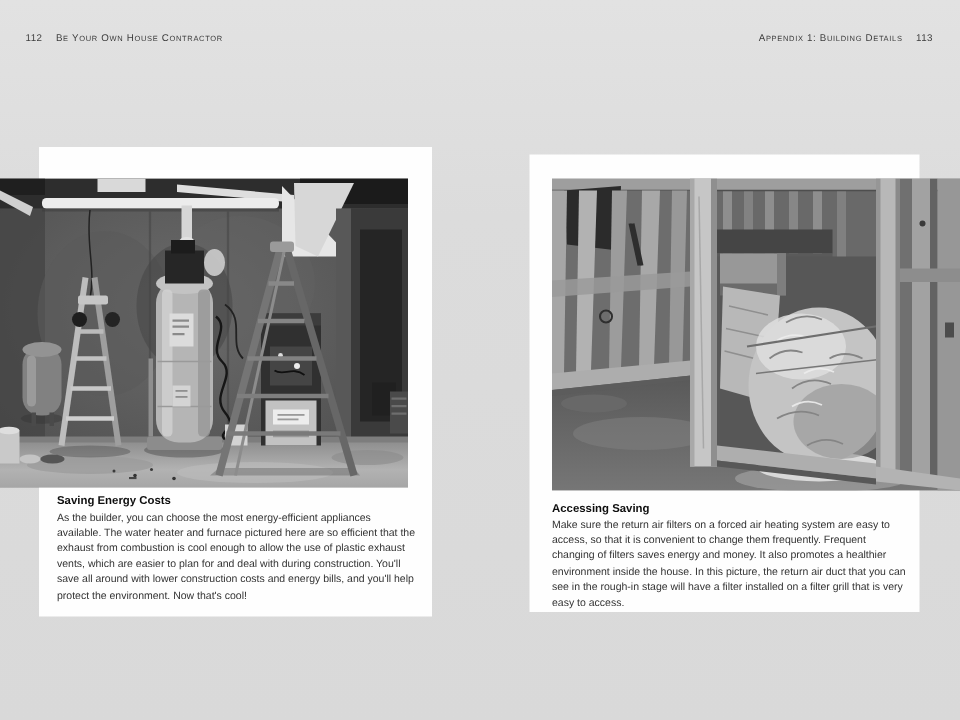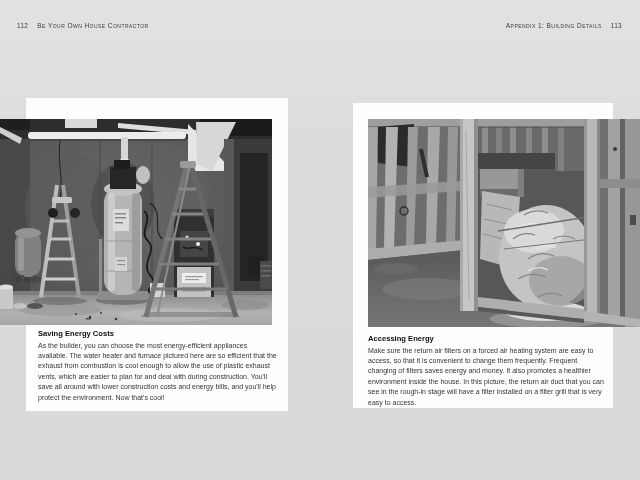--- a/index.html
+++ b/index.html
@@ -276,17 +276,17 @@
     <circle cx="247" cy="30" r="2" fill="#3a3a3a"></circle>
     <rect x="262" y="96" width="6" height="10" fill="#4c4c4c"></rect>
   </svg>
 
   <div class="caption leftcap">
     <h3>Saving Energy Costs</h3>
     <p>As the builder, you can choose the most energy-efficient appliances available. The water heater and furnace pictured here are so efficient that the exhaust from combustion is cool enough to allow the use of plastic exhaust vents, which are easier to plan for and deal with during construction. You'll save all around with lower construction costs and energy bills, and you'll help protect the environment. Now that's cool!</p>
   </div>
 
   <div class="caption rightcap">
-    <h3>Accessing Energy</h3>
+    <h3>Accessing Saving</h3>
     <p>Make sure the return air filters on a forced air heating system are easy to access, so that it is convenient to change them frequently. Frequent changing of filters saves energy and money. It also promotes a healthier environment inside the house. In this picture, the return air duct that you can see in the rough-in stage will have a filter installed on a filter grill that is very easy to access.</p>
   </div>
 
 </div>
 
 </body></html>

